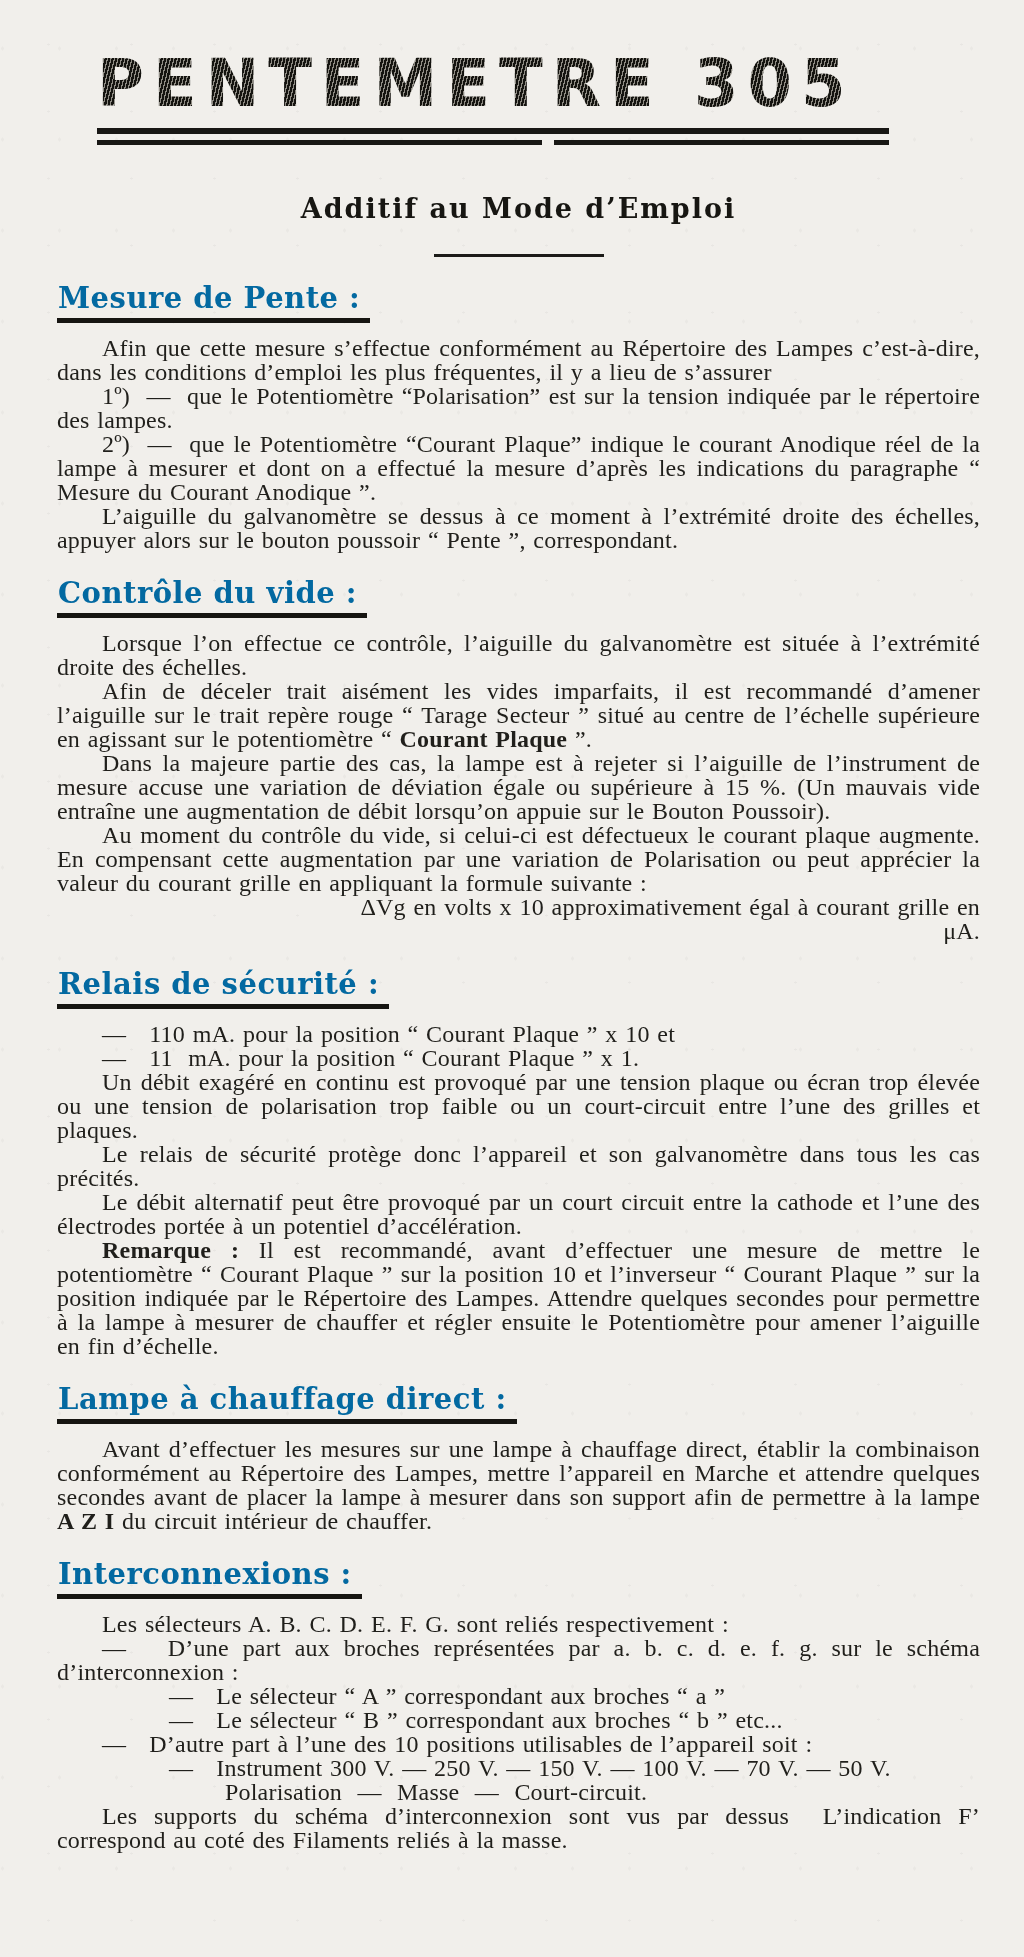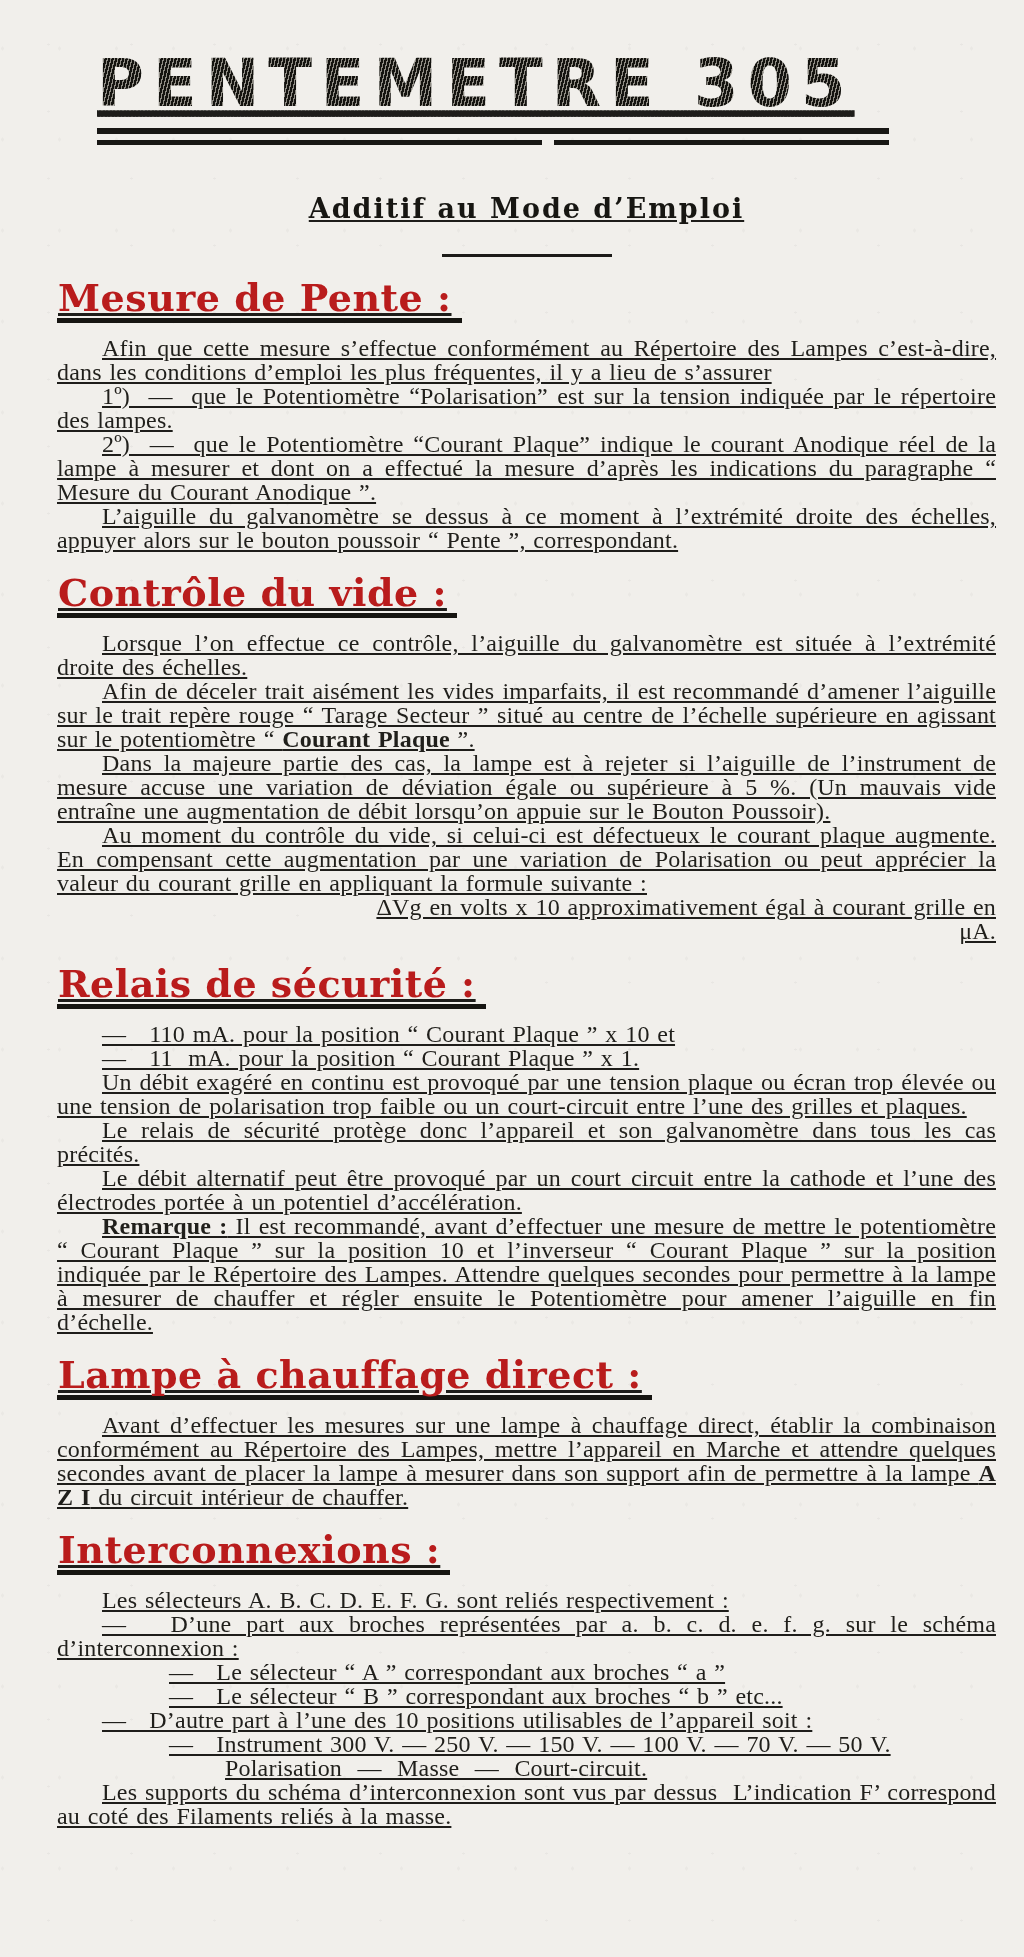--- a/index.html
+++ b/index.html
@@ -13,24 +13,23 @@
     background: #f1efeb;
     background-image:
       radial-gradient(rgba(60,60,55,0.05) 1px, transparent 1.5px),
       radial-gradient(rgba(60,60,55,0.04) 1px, transparent 1.5px);
     background-size: 83px 67px, 57px 91px;
     background-position: 7px 11px, 31px 3px;
     color: #1e1d1a;
     font-family: "Liberation Serif", "DejaVu Serif", serif;
   }
   .page {
-    padding: 0 28px 0 57px;
+    padding: 0 44px 0 57px;
     box-sizing: border-box;
     width: 1024px;
-    text-decoration: underline;
   }
   
   .title-block {
     margin: 46px 0 0 40px;
     width: 792px;
   }
   .main-title {
     font-family: "DejaVu Sans", sans-serif;
     font-weight: 800;
     font-size: 64px;
@@ -76,24 +75,24 @@
     width: 170px;
     height: 3px;
     background: #1c1b18;
     margin: 21px auto 0 auto;
   }
   
   .sections { margin-top: 8px; }
   h2.section-heading {
     font-family: "DejaVu Serif", serif;
     font-weight: bold;
-    font-size: 38px;
+    font-size: 29px;
     line-height: 34px;
     letter-spacing: 0.5px;
-    color: #b91c1c;
+    color: #0369a1;
     display: table;
     margin: 24px 0 13px 0;
     padding: 0 10px 3px 1px;
     border-bottom: 5px solid #161511;
   }
   p.para {
     margin: 0;
     font-size: 24px;
     line-height: 24px;
     text-align: justify;
@@ -128,21 +127,21 @@
         <h2 class="section-heading">Mesure de Pente :</h2>
         <p class="para style-indent"><span>Afin que cette mesure s’effectue conformément au Répertoire des Lampes c’est-à-dire, dans les conditions d’emploi les plus fréquentes, il y a lieu de s’assurer</span></p>
         <p class="para style-indent"><span>1º)&nbsp;&nbsp;—&nbsp;&nbsp;que le Potentiomètre “Polarisation” est sur la tension indiquée par le répertoire des lampes.</span></p>
         <p class="para style-indent"><span>2º)&nbsp;&nbsp;—&nbsp;&nbsp;que le Potentiomètre “Courant Plaque” indique le courant Anodique réel de la lampe à mesurer et dont on a effectué la mesure d’après les indications du paragraphe “ Mesure du Courant Anodique ”.</span></p>
         <p class="para style-indent"><span>L’aiguille du galvanomètre se dessus à ce moment à l’extrémité droite des échelles, appuyer alors sur le bouton poussoir “ Pente ”, correspondant.</span></p>
       </section>
       <section>
         <h2 class="section-heading">Contrôle du vide :</h2>
         <p class="para style-indent"><span>Lorsque l’on effectue ce contrôle, l’aiguille du galvanomètre est située à l’extrémité droite des échelles.</span></p>
         <p class="para style-indent"><span>Afin de déceler trait aisément les vides imparfaits, il est recommandé d’amener l’aiguille sur le trait repère rouge “ Tarage Secteur ” situé au centre de l’échelle supérieure en agissant sur le potentiomètre “ </span><span class="b">Courant Plaque</span><span> ”.</span></p>
-        <p class="para style-indent"><span>Dans la majeure partie des cas, la lampe est à rejeter si l’aiguille de l’instrument de mesure accuse une variation de déviation égale ou supérieure à 5 %. (Un mauvais vide entraîne une augmentation de débit lorsqu’on appuie sur le Bouton Poussoir).</span></p>
+        <p class="para style-indent"><span>Dans la majeure partie des cas, la lampe est à rejeter si l’aiguille de l’instrument de mesure accuse une variation de déviation égale ou supérieure à 15 %. (Un mauvais vide entraîne une augmentation de débit lorsqu’on appuie sur le Bouton Poussoir).</span></p>
         <p class="para style-indent"><span>Au moment du contrôle du vide, si celui-ci est défectueux le courant plaque augmente. En compensant cette augmentation par une variation de Polarisation ou peut apprécier la valeur du courant grille en appliquant la formule suivante :</span></p>
         <p class="para style-formula"><span>ΔVg en volts x 10 approximativement égal à courant grille en μA.</span></p>
       </section>
       <section>
         <h2 class="section-heading">Relais de sécurité :</h2>
         <p class="para style-dash-1"><span>—&nbsp;&nbsp;&nbsp;110 mA. pour la position “ Courant Plaque ” x 10 et</span></p>
         <p class="para style-dash-1"><span>—&nbsp;&nbsp;&nbsp;11&nbsp;&nbsp;mA. pour la position “ Courant Plaque ” x 1.</span></p>
         <p class="para style-indent"><span>Un débit exagéré en continu est provoqué par une tension plaque ou écran trop élevée ou une tension de polarisation trop faible ou un court-circuit entre l’une des grilles et plaques.</span></p>
         <p class="para style-indent"><span>Le relais de sécurité protège donc l’appareil et son galvanomètre dans tous les cas précités.</span></p>
         <p class="para style-indent"><span>Le débit alternatif peut être provoqué par un court circuit entre la cathode et l’une des électrodes portée à un potentiel d’accélération.</span></p>

